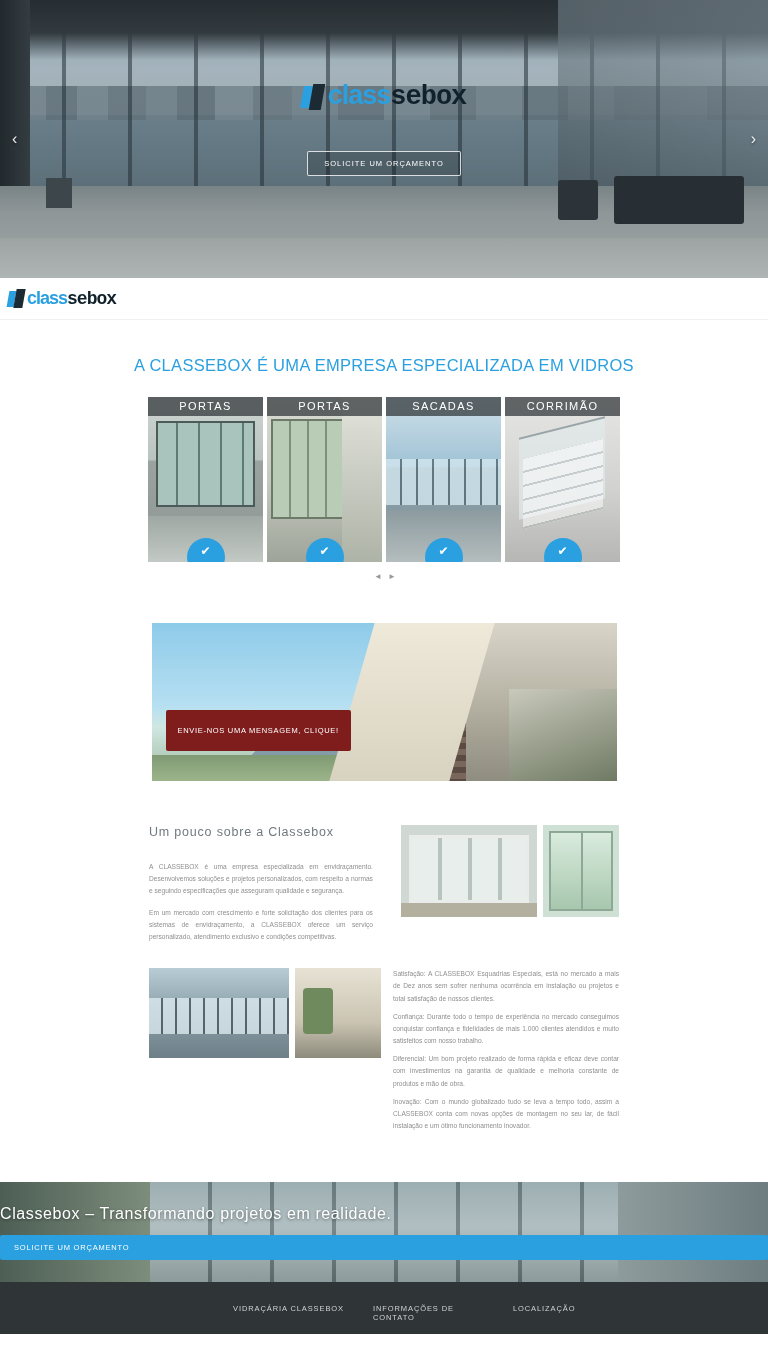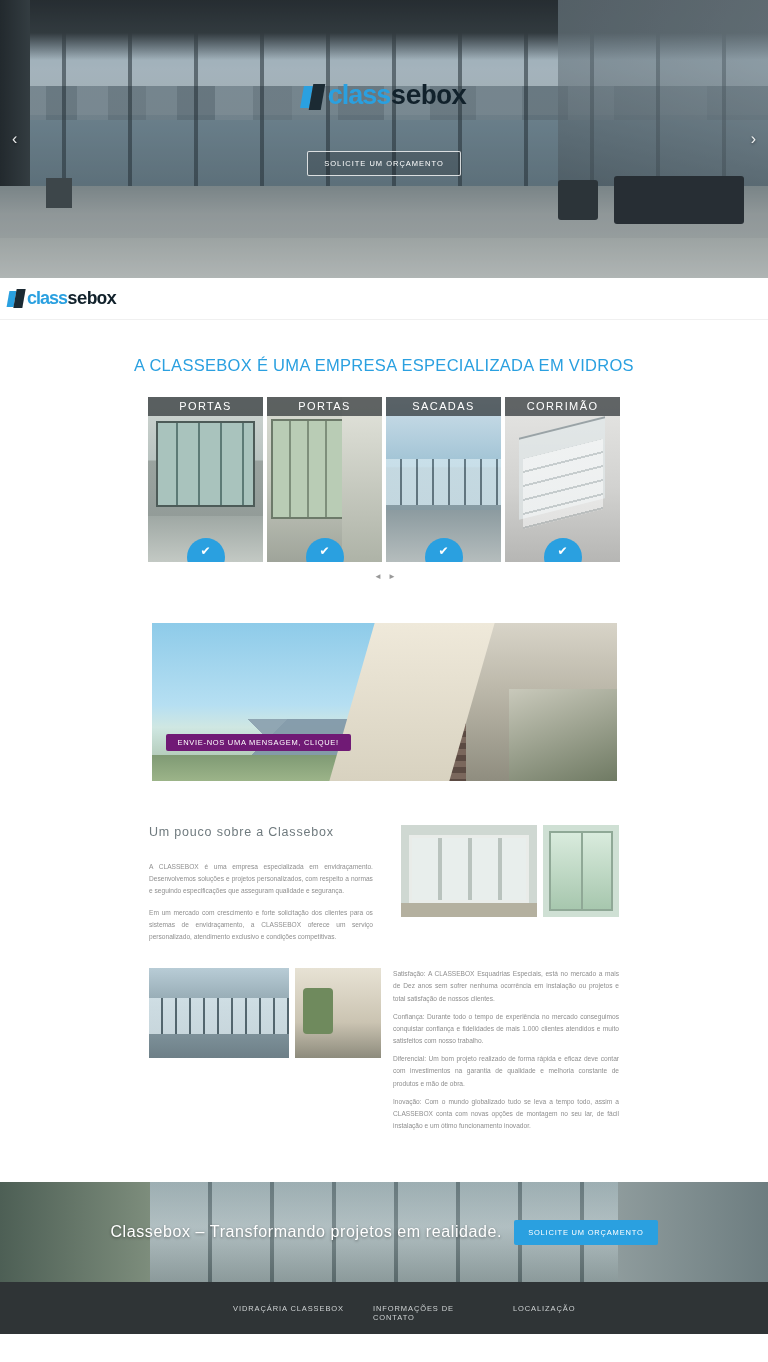--- a/index.html
+++ b/index.html
@@ -281,22 +281,22 @@
   }
   .cb-title {
     font-size:23px; color:#6f7a7e; font-weight:normal; letter-spacing:.5px;
     text-shadow:0 1px 1px rgba(255,255,255,.4);
   }
   .cb-subtitle {
     margin-top:4px; font-size:9.5px; color:#7b858a; letter-spacing:2.4px;
   }
   .cb-btn {
     position:absolute; left:14px; bottom:30px; z-index:6;
-    background:#701a75; color:#fff; font-size:7.5px; letter-spacing:.7px;
-    padding:4px 12px; border-radius:2px; cursor:pointer;
+    background:#7f1d1d; color:#fff; font-size:7.5px; letter-spacing:.7px;
+    padding:16px 12px; border-radius:2px; cursor:pointer;
   }
 
   
   .about { width:470px; margin:44px auto 0; }
   .about-row { display:flex; gap:28px; }
   .about-left { width:232px; }
   .about-title {
     font-size:12.5px; color:#6f7a7e; font-weight:normal; letter-spacing:.8px;
     margin-bottom:22px;
   }
@@ -363,22 +363,22 @@
     background: linear-gradient(90deg,#4d5f55,#7d8d7c);
   }
   .cta-bg:after{
     content:""; position:absolute; right:0; top:0; width:150px; height:100%;
     background: linear-gradient(270deg,#6d7d80,#8e9b9c);
   }
   .cta-glass {
     position:absolute; left:150px; right:150px; top:0; bottom:0;
     background: repeating-linear-gradient(90deg, rgba(220,232,236,.35) 0 58px, rgba(80,95,100,.45) 58px 62px);
   }
-  .cta-inner { position:absolute; inset:0; display:flex; flex-direction:row;
-    align-items:center; justify-content:center; gap:12px; }
+  .cta-inner { position:absolute; inset:0; display:flex; flex-direction:column;
+    justify-content:center; gap:12px; }
   .cta-title {
     color:#fff; font-size:16px; font-weight:normal; letter-spacing:.6px;
     text-shadow:0 1px 3px rgba(0,0,0,.45);
   }
   .cta-btn {
     background:#2aa0e0; color:#fff; font-size:7.5px; letter-spacing:.8px;
     padding:8px 14px; border-radius:2px; cursor:pointer;
   }
 
   

